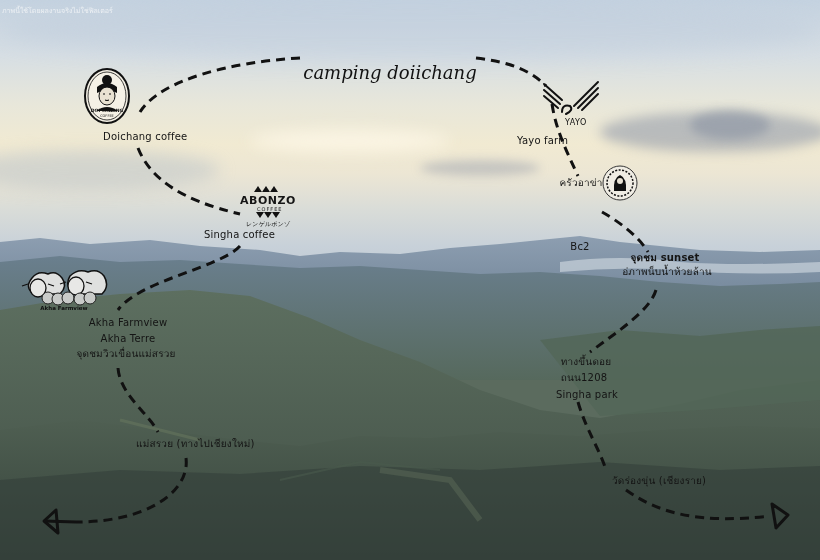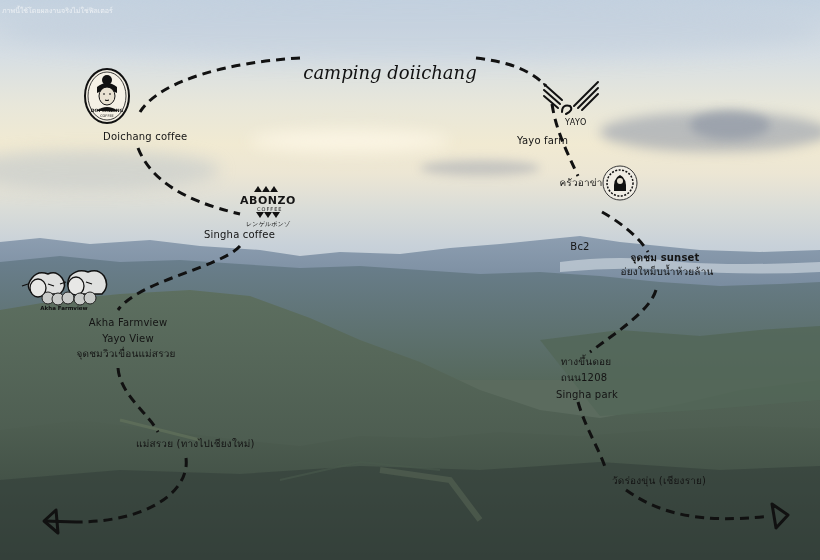--- a/index.html
+++ b/index.html
@@ -205,25 +205,25 @@
         <circle cx="30" cy="30" r="6"></circle>
           <circle cx="40" cy="31" r="6"></circle>
           <circle cx="50" cy="30" r="6"></circle>
           <circle cx="62" cy="31" r="6"></circle>
           <circle cx="72" cy="30" r="6"></circle>
       </g>
       <text x="46" y="42" font-size="5.5" text-anchor="middle" fill="#111" font-family="DejaVu Sans, sans-serif" font-weight="bold">Akha Farmview</text>
     </svg>
   </div>
   <div class="label center" style="left:128px;top:316px;">Akha Farmview</div>
-  <div class="label center" style="left:128px;top:332px;">Yayo View</div>
+  <div class="label center" style="left:128px;top:332px;">Akha Terre</div>
   <div class="label center" style="left:126px;top:347px;">จุดชมวิวเขื่อนแม่สรวย</div>
 
   <div class="label center" style="left:665px;top:251px;font-weight:bold;">จุดชม sunset</div>
-  <div class="label center" style="left:667px;top:265px;">อ่ยงใหม็บน้ำห้วยล้าน</div>
+  <div class="label center" style="left:667px;top:265px;">อ่ภาพน็บน้ำห้วยล้าน</div>
 
   <div class="label center" style="left:586px;top:355px;">ทางขึ้นดอย</div>
   <div class="label center" style="left:584px;top:371px;">ถนน1208</div>
   <div class="label center" style="left:587px;top:388px;">Singha park</div>
 
   <div class="label" style="left:136px;top:437px;">แม่สรวย (ทางไปเชียงใหม่)</div>
 
   <div class="label" style="left:612px;top:474px;">วัดร่องขุ่น   (เชียงราย)</div>
 
 </div>

